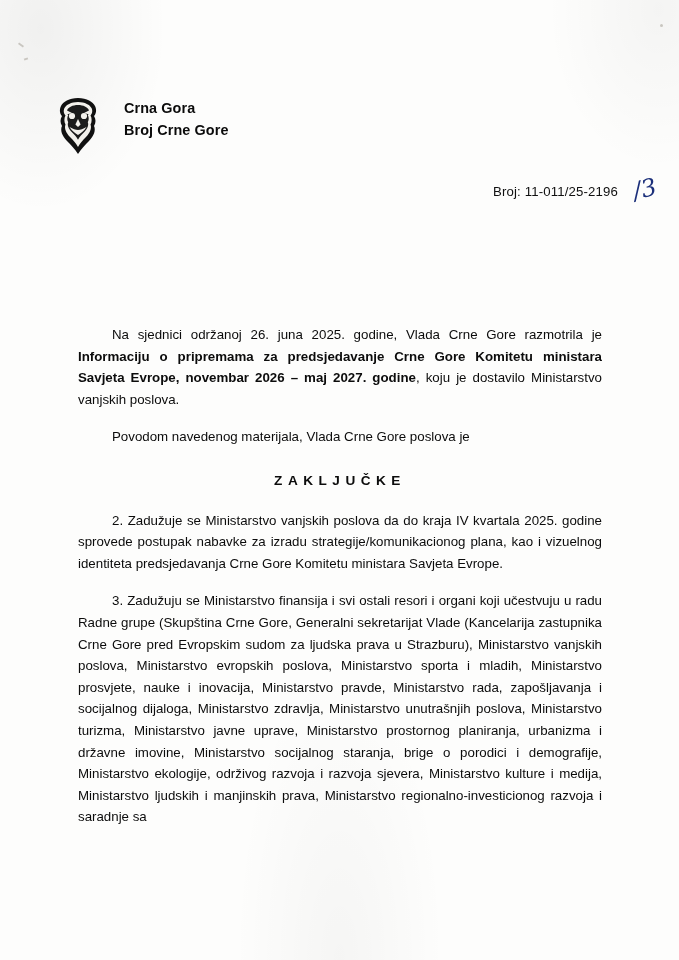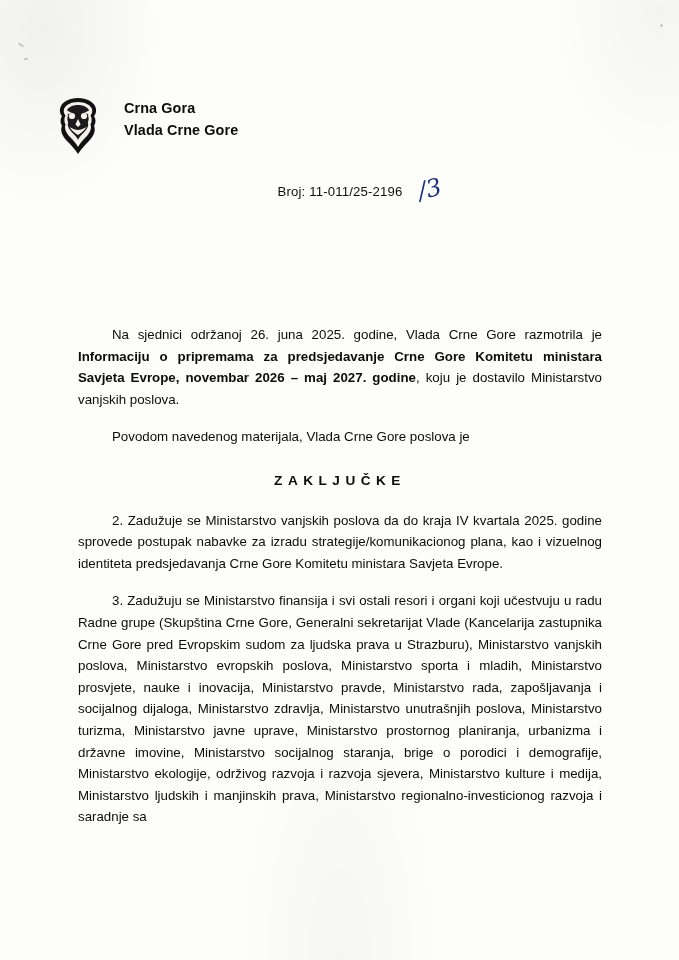--- a/index.html
+++ b/index.html
@@ -62,21 +62,21 @@
     letter-spacing: 0.1px;
     color: #0b0b0b;
   }
 
   .meta-row {
     position: absolute;
     left: 62px;
     top: 184px;
     width: 556px;
     display: flex;
-    justify-content: center;
+    justify-content: flex-end;
     align-items: baseline;
   }
   .meta-left, .meta-right {
     font-size: 13.2px;
     color: #101010;
     letter-spacing: 0.15px;
   }
   .meta-left { position: relative; }
   .handwrite {
     position: absolute;
@@ -137,21 +137,21 @@
           <circle cx="30" cy="20" r="3.1" fill="#f3f1ec"></circle>
           <path d="M24 23 L26.6 28.5 L24 31 L21.4 28.5 Z" fill="#f3f1ec"></path>
           <path d="M15.5 31 C18 35 21 37 24 39 C27 37 30 35 32.5 31 C29 33 26.5 34 24 34 C21.5 34 19 33 15.5 31 Z" fill="#f3f1ec"></path>
           <path d="M12 14 L18 17 L12.5 18.5 Z" fill="#f3f1ec"></path>
           <path d="M36 14 L30 17 L35.5 18.5 Z" fill="#f3f1ec"></path>
         </g>
       </svg>
     </div>
     <div class="org-lines">
       <div>Crna Gora</div>
-      <div>Vlada Crne Gore</div>
+      <div>Broj Crne Gore</div>
     </div>
   </div>
 
   <div class="meta-row">
     <div class="meta-left">
       <span>Broj: 11-011/25-2196</span>
       <span class="handwrite">/3</span>
     </div>
   </div>
 

